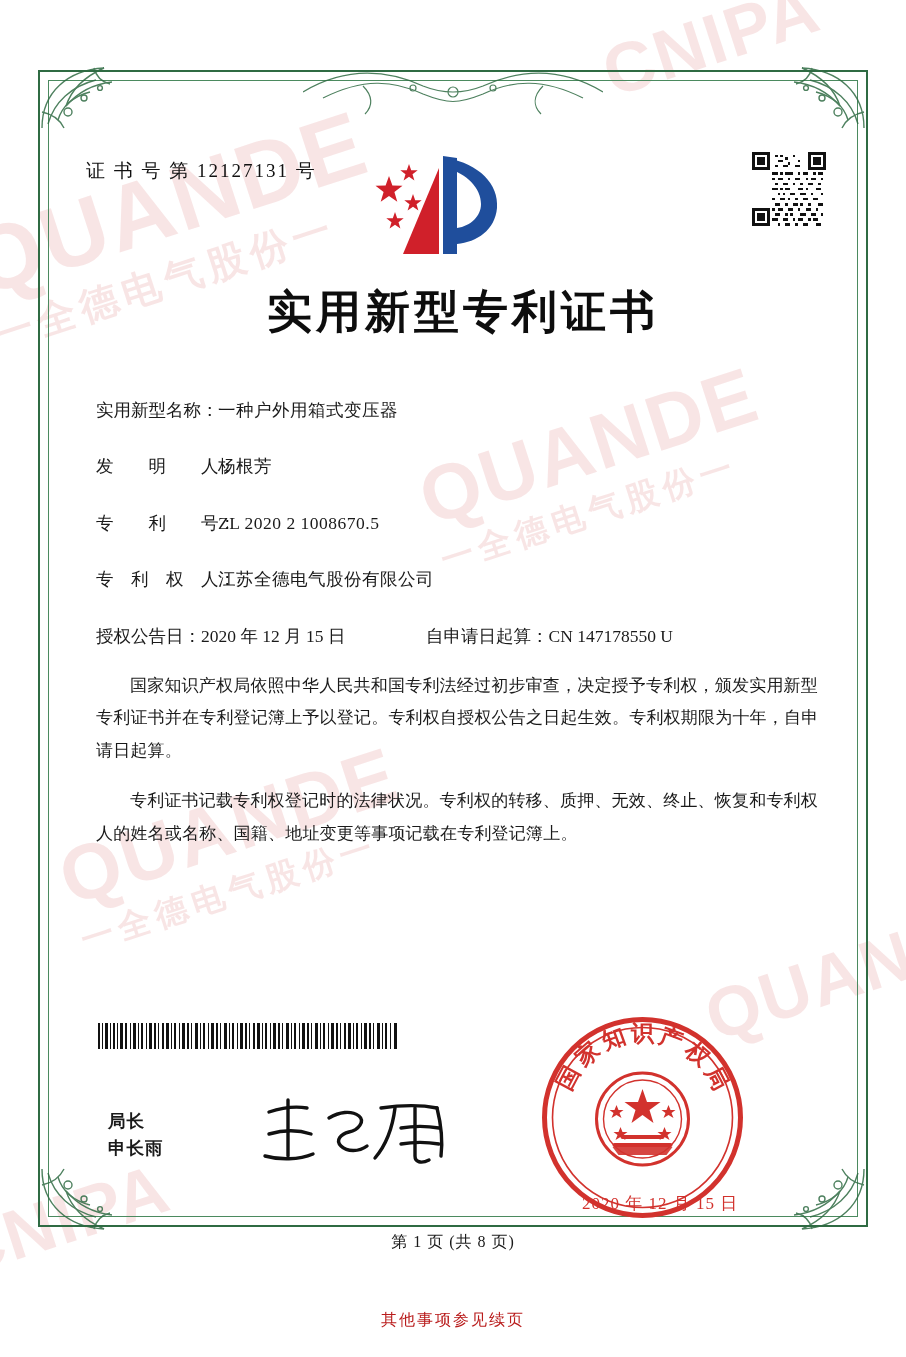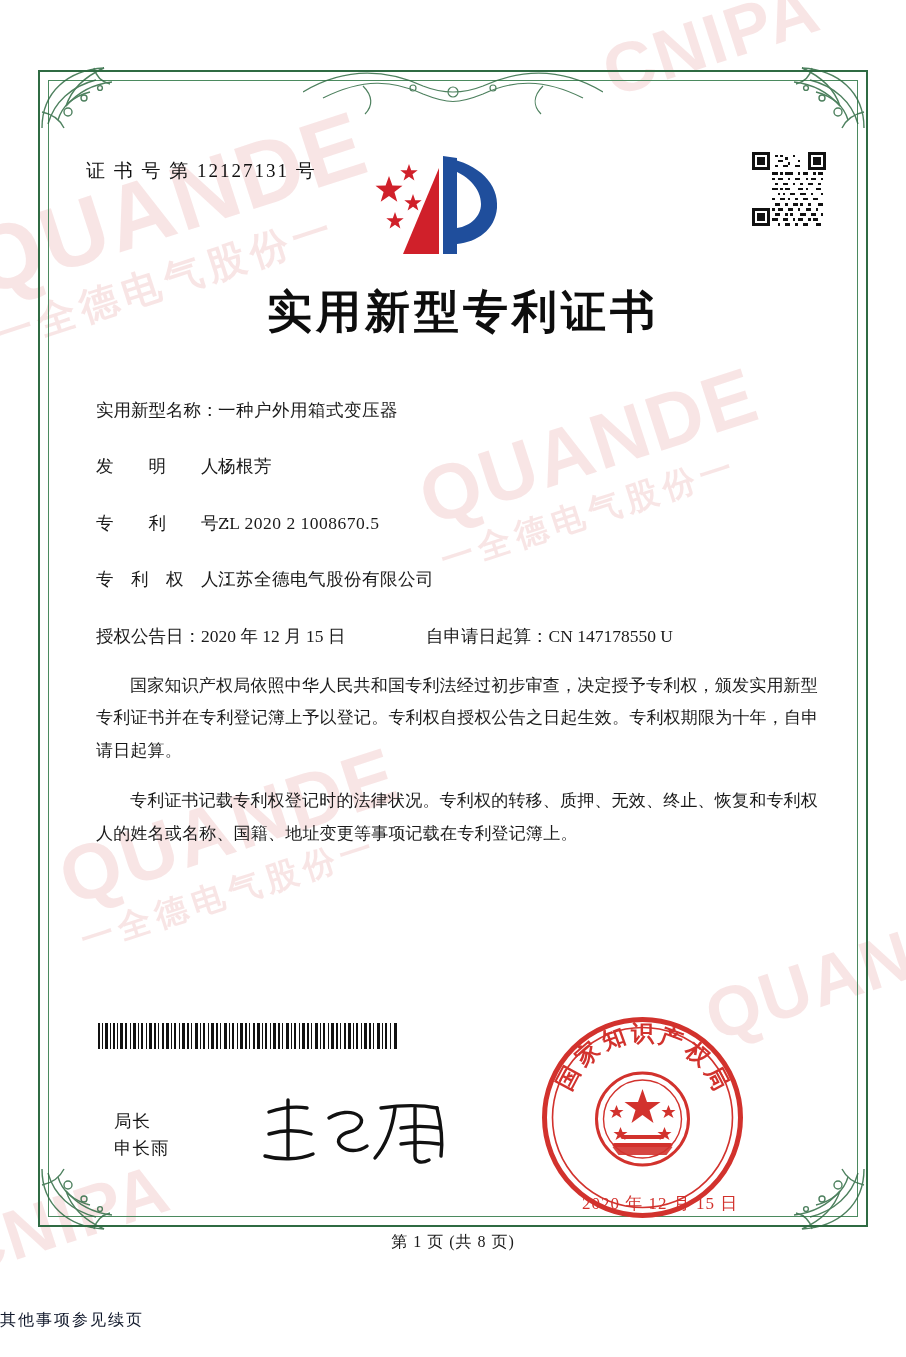--- a/index.html
+++ b/index.html
@@ -168,24 +168,24 @@
     position: absolute;
     left: 98px;
     top: 1023px;
     width: 300px;
     height: 26px;
   }
 
   
   .sig-block {
     position: absolute;
-    left: 114px;
+    left: 108px;
     top: 1108px;
     font-size: 17.5px;
-    font-weight: 400;
+    font-weight: 700;
     line-height: 1.55;
     letter-spacing: 1px;
   }
   .sig-script {
     position: absolute;
     left: 255px;
     top: 1090px;
     width: 230px;
     height: 80px;
   }
@@ -215,24 +215,24 @@
     left: 0; right: 0;
     top: 1232px;
     text-align: center;
     font-size: 16px;
     letter-spacing: 1px;
   }
   .footnote {
     position: absolute;
     left: 0; right: 0;
     top: 1310px;
-    text-align: left;
+    text-align: center;
     font-size: 16px;
     letter-spacing: 2px;
-    color: #0f172a;
+    color: #b91c1c;
   }
 </style>
 </head>
 <body>
 
 <div class="watermark-layer">
   <div class="wm wm1">QUANDE<span class="sub">一全德电气股份一</span></div>
   <div class="wm wm2">QUANDE<span class="sub">一全德电气股份一</span></div>
   <div class="wm wm3">QUANDE<span class="sub">一全德电气股份一</span></div>
   <div class="wm wm4">CNIPA</div>

